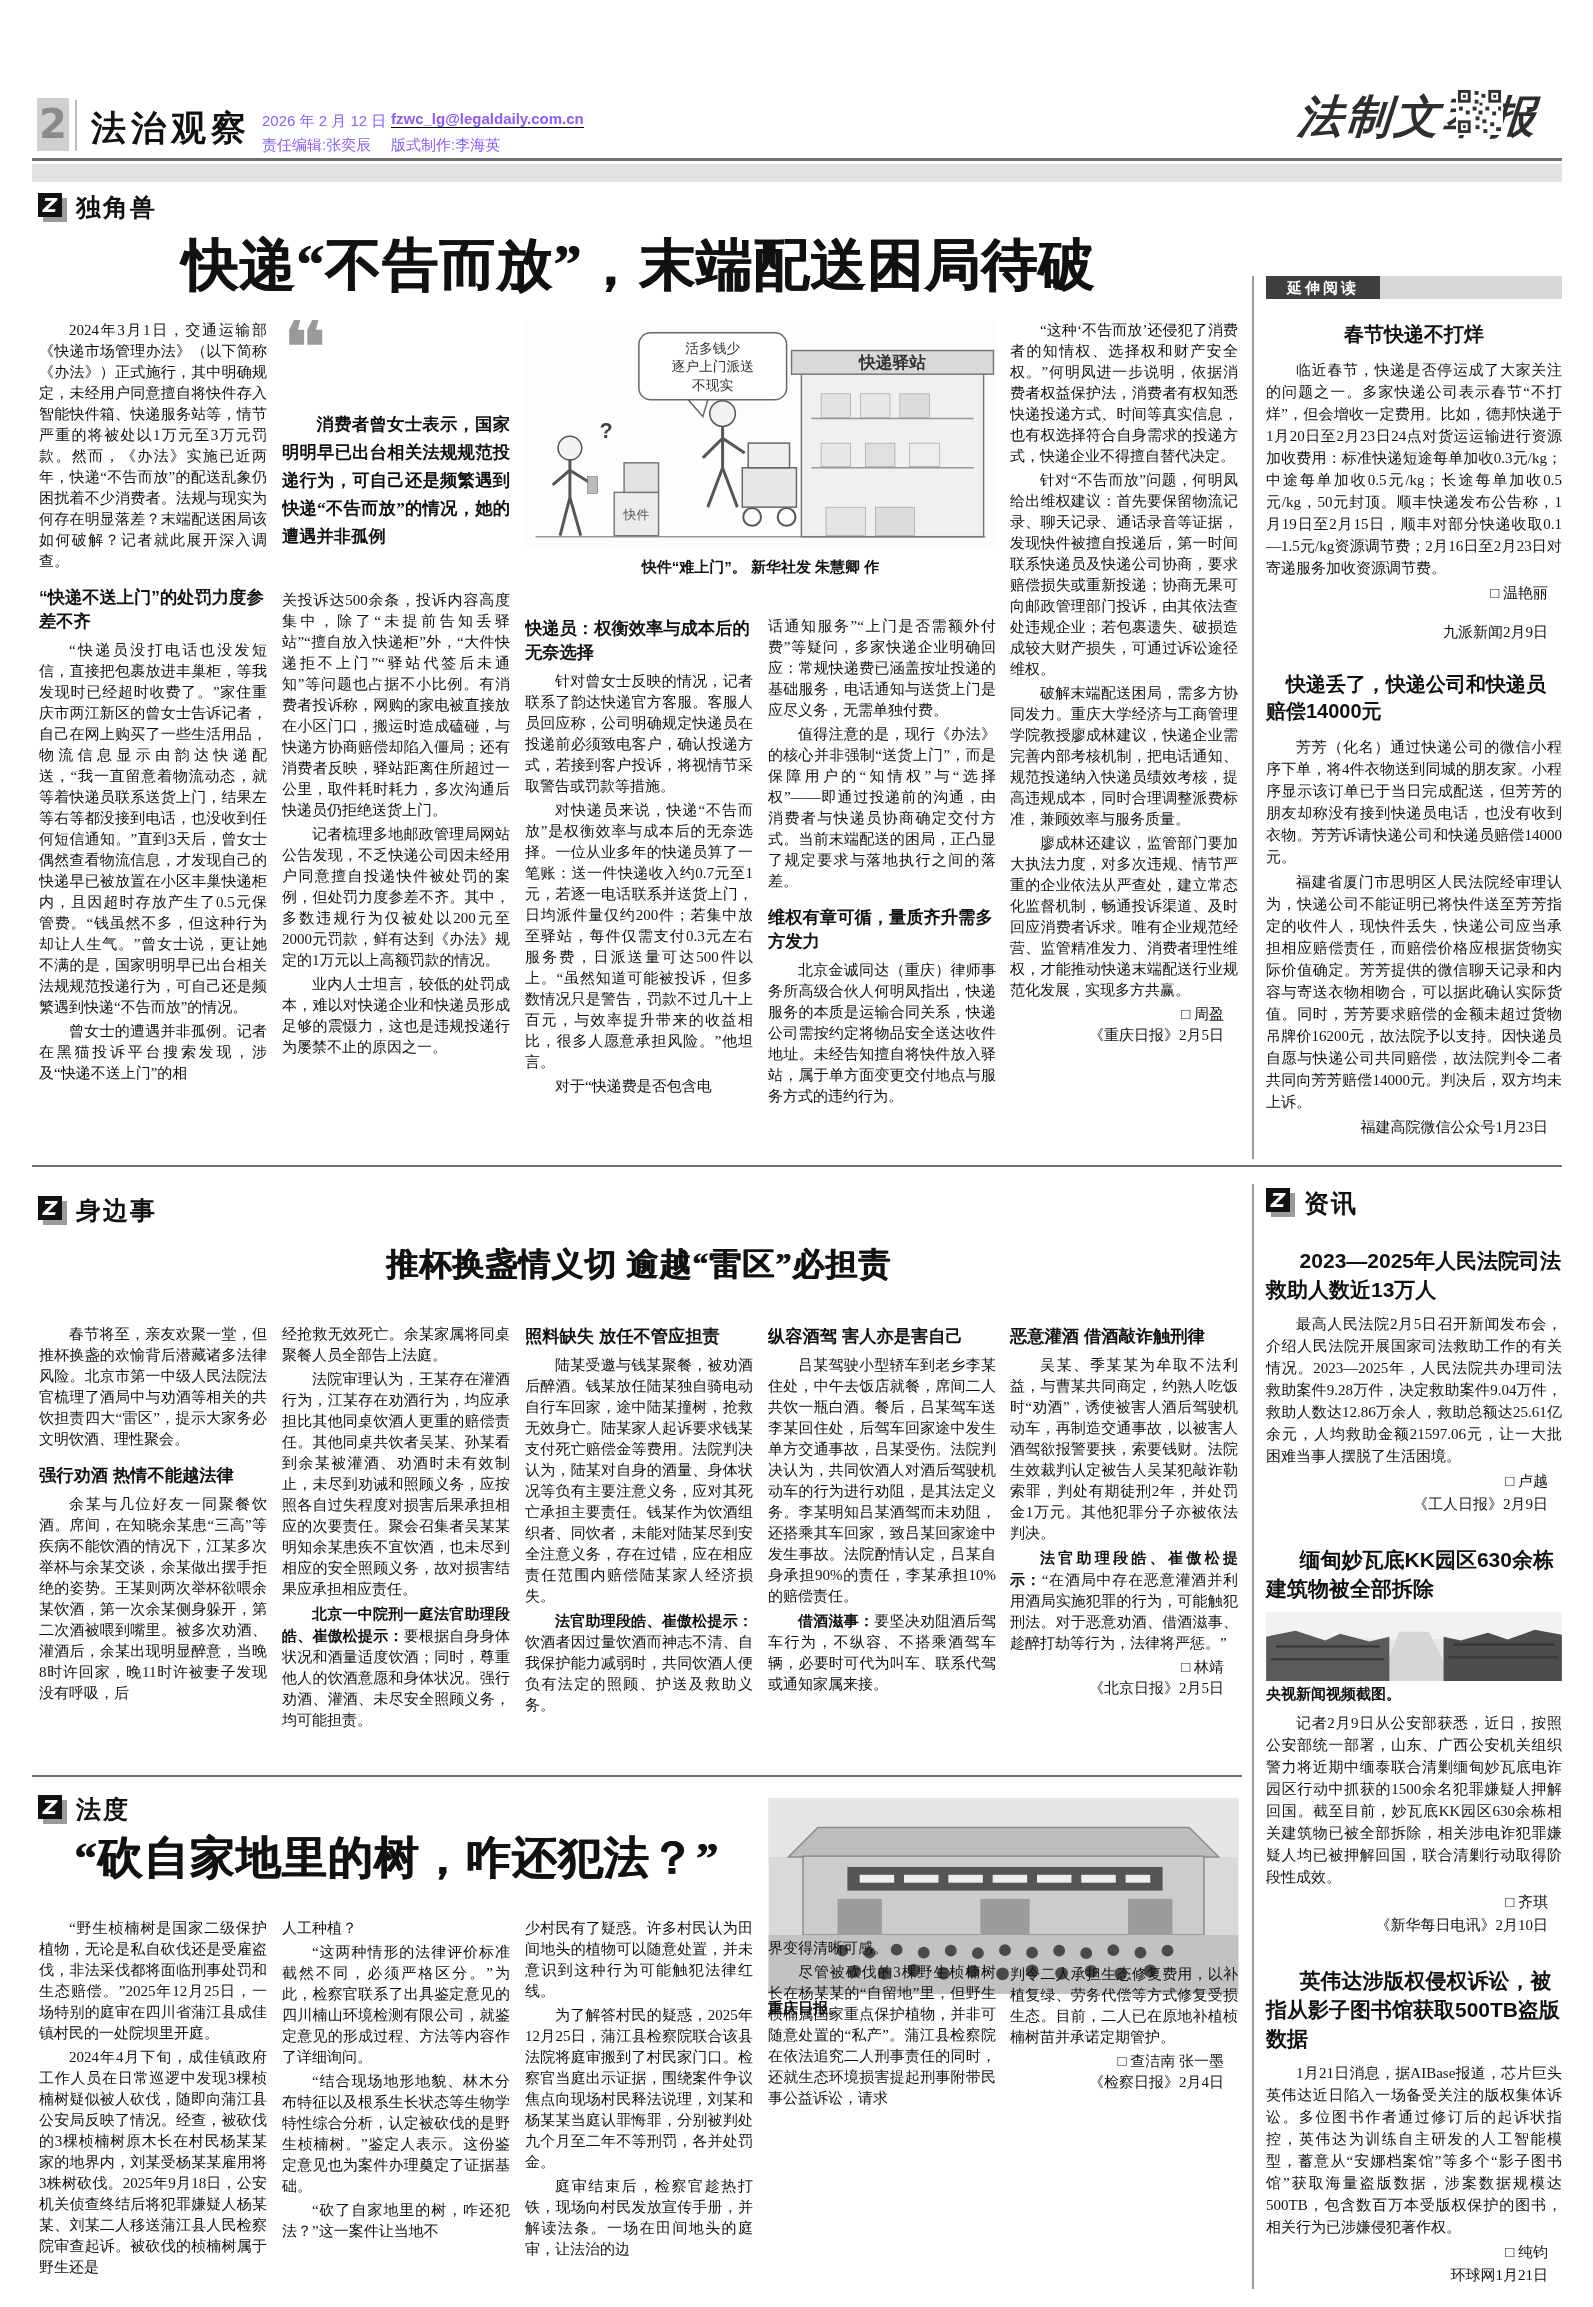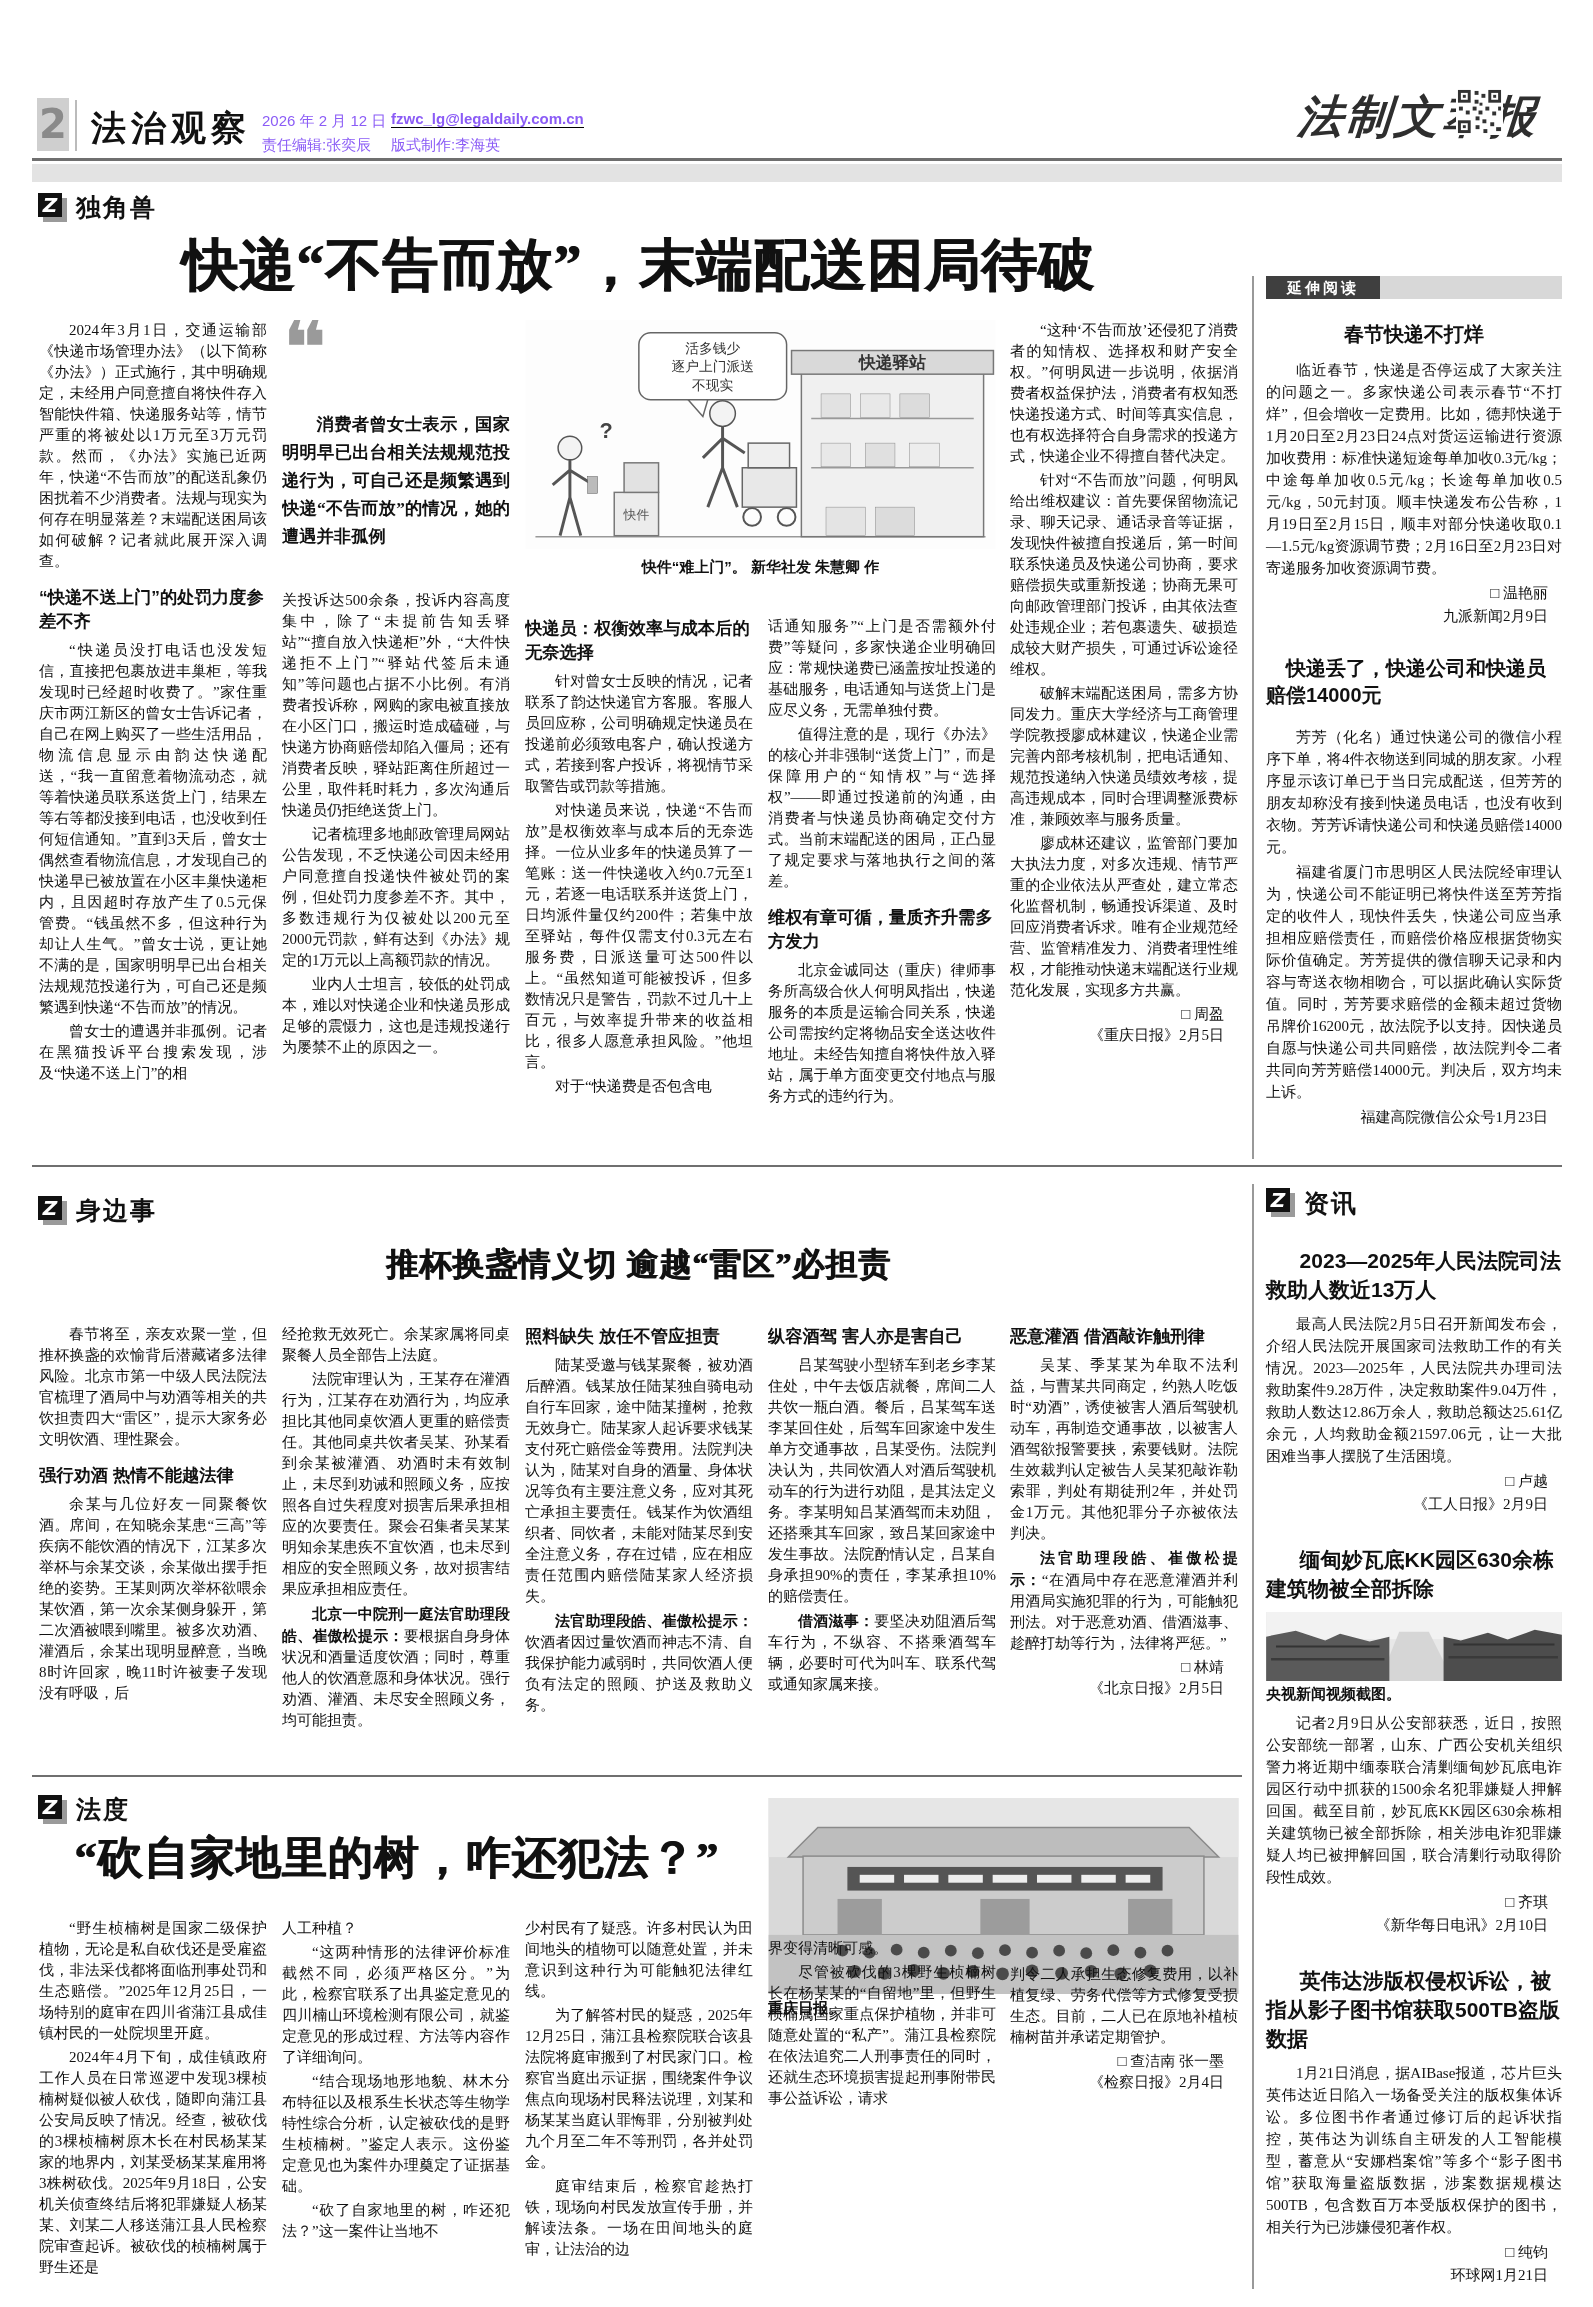--- a/index.html
+++ b/index.html
@@ -42,21 +42,21 @@
   
   .caption{font-family:"Liberation Sans",sans-serif;font-weight:bold;font-size:15px;}
   .vline{background:#999;}
   
   .sb{width:296px;}
   .sbbar{height:23px;background:#d8d8d8;}
   .sbbar .tag{display:inline-block;width:114px;height:23px;background:#3f3f3f;color:#fff;text-align:center;
               font-size:15px;line-height:23px;font-weight:bold;font-family:"Liberation Sans",sans-serif;letter-spacing:3px;}
   .sb .atitle{font-size:20px;font-weight:bold;text-align:center;font-family:"Liberation Sans",sans-serif;margin:22px 0 11px 0;}
   .sb .atitle2{font-size:20px;font-weight:bold;text-align:left;text-indent:1em;line-height:27px;
-               font-family:"Liberation Sans",sans-serif;margin:27px 0 17px 0;}
+               font-family:"Liberation Sans",sans-serif;margin:27px 0 11px 0;}
   .sb .body{font-size:15px;line-height:22px;text-align:justify;}
   .sb .by{font-size:15px;line-height:23px;}
   
   .news{width:296px;font-size:15px;line-height:22px;text-align:justify;}
   .news .ntitle{font-family:"Liberation Sans",sans-serif;font-weight:bold;font-size:21px;line-height:29px;
                 text-indent:1.6em;text-align:left;margin:29px 0 9px 0;}
   .news .by{line-height:23px;}
   svg text{font-family:"Liberation Sans",sans-serif;}
 </style>
 </head>
@@ -199,21 +199,21 @@
   </div>
 
   <div class="abs vline" style="left:1252px;top:276px;width:1.5px;height:883px;"></div>
   <div class="abs sb" style="left:1266px;top:276px;">
     <div class="sbbar">
       <span class="tag">延伸阅读</span>
     </div>
     <div class="atitle">春节快递不打烊</div>
     <p class="p body">临近春节，快递是否停运成了大家关注的问题之一。多家快递公司表示春节“不打烊”，但会增收一定费用。比如，德邦快递于1月20日至2月23日24点对货运运输进行资源加收费用：标准快递短途每单加收0.3元/kg；中途每单加收0.5元/kg；长途每单加收0.5元/kg，50元封顶。顺丰快递发布公告称，1月19日至2月15日，顺丰对部分快递收取0.1—1.5元/kg资源调节费；2月16日至2月23日对寄递服务加收资源调节费。</p>
     <p class="p by">□ 温艳丽</p>
-    <p class="p by" style="margin-top:0;">九派新闻2月9日</p>
+    <p class="p by" style="margin-top:16px;">九派新闻2月9日</p>
     <div class="atitle2">快递丢了，快递公司和快递员赔偿14000元</div>
     <p class="p body">芳芳（化名）通过快递公司的微信小程序下单，将4件衣物送到同城的朋友家。小程序显示该订单已于当日完成配送，但芳芳的朋友却称没有接到快递员电话，也没有收到衣物。芳芳诉请快递公司和快递员赔偿14000元。</p>
     <p class="p body">福建省厦门市思明区人民法院经审理认为，快递公司不能证明已将快件送至芳芳指定的收件人，现快件丢失，快递公司应当承担相应赔偿责任，而赔偿价格应根据货物实际价值确定。芳芳提供的微信聊天记录和内容与寄送衣物相吻合，可以据此确认实际货值。同时，芳芳要求赔偿的金额未超过货物吊牌价16200元，故法院予以支持。因快递员自愿与快递公司共同赔偿，故法院判令二者共同向芳芳赔偿14000元。判决后，双方均未上诉。</p>
     <p class="p by">福建高院微信公众号1月23日</p>
   </div>
 
   <div class="abs rule" style="left:32px;top:1165px;width:1530px;height:2px;"></div>
 
   <div class="abs zlabel" style="left:38px;top:1194px;">
     <span class="zicon">

